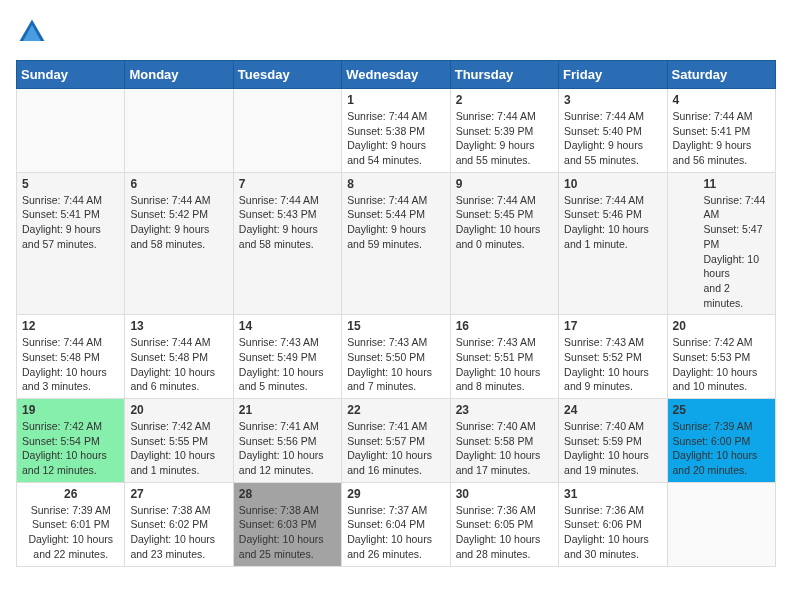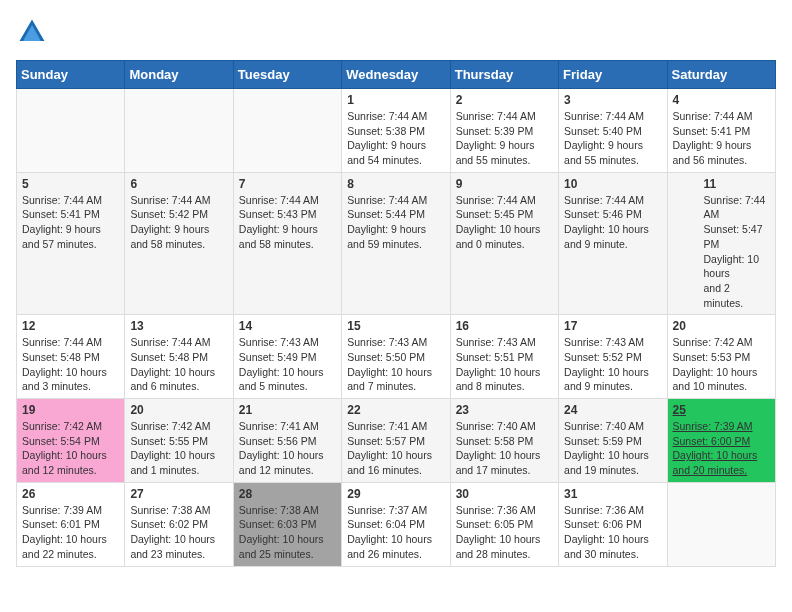--- a/index.html
+++ b/index.html
@@ -184,21 +184,21 @@
           <div style="line-height: 1.4;">Sunrise: 7:44 AM</div>
           <div style="line-height: 1.4;">Sunset: 5:45 PM</div>
           <div style="line-height: 1.4;">Daylight: 10 hours</div>
           <div style="line-height: 1.4;">and 0 minutes.</div>
         </td>
         <td style="background: rgb(245, 245, 245);">
           <span class="day-num">10</span>
           <div style="line-height: 1.4;">Sunrise: 7:44 AM</div>
           <div style="line-height: 1.4;">Sunset: 5:46 PM</div>
           <div style="line-height: 1.4;">Daylight: 10 hours</div>
-          <div style="line-height: 1.4;">and 9 minute.</div>
+          <div style="line-height: 1.4;">and 1 minute.</div>
         </td>
         <td style="background: rgb(245, 245, 245); padding-left: 36px;">
           <span class="day-num">11</span>
           <div style="line-height: 1.4;">Sunrise: 7:44 AM</div>
           <div style="line-height: 1.4;">Sunset: 5:47 PM</div>
           <div style="line-height: 1.4;">Daylight: 10 hours</div>
           <div style="line-height: 1.4;">and 2 minutes.</div>
         </td>
       </tr>
       <tr>
@@ -246,21 +246,21 @@
         </td>
         <td style="background: rgb(255, 255, 255);">
           <span class="day-num">20</span>
           <div style="line-height: 1.4;">Sunrise: 7:42 AM</div>
           <div style="line-height: 1.4;">Sunset: 5:53 PM</div>
           <div style="line-height: 1.4;">Daylight: 10 hours</div>
           <div style="line-height: 1.4;">and 10 minutes.</div>
         </td>
       </tr>
       <tr>
-        <td style="background: #f9a8d4;">
+        <td style="background: #86efac;">
           <span class="day-num">19</span>
           <div style="line-height: 1.4;">Sunrise: 7:42 AM</div>
           <div style="line-height: 1.4;">Sunset: 5:54 PM</div>
           <div style="line-height: 1.4;">Daylight: 10 hours</div>
           <div style="line-height: 1.4;">and 12 minutes.</div>
         </td>
         <td style="background: rgb(245, 245, 245);">
           <span class="day-num">20</span>
           <div style="line-height: 1.4;">Sunrise: 7:42 AM</div>
           <div style="line-height: 1.4;">Sunset: 5:55 PM</div>
@@ -288,30 +288,30 @@
           <div style="line-height: 1.4;">Daylight: 10 hours</div>
           <div style="line-height: 1.4;">and 17 minutes.</div>
         </td>
         <td style="background: rgb(245, 245, 245);">
           <span class="day-num">24</span>
           <div style="line-height: 1.4;">Sunrise: 7:40 AM</div>
           <div style="line-height: 1.4;">Sunset: 5:59 PM</div>
           <div style="line-height: 1.4;">Daylight: 10 hours</div>
           <div style="line-height: 1.4;">and 19 minutes.</div>
         </td>
-        <td style="background: #22c55e; text-decoration: underline;">
+        <td style="background: #0ea5e9;">
           <span class="day-num">25</span>
           <div style="line-height: 1.4;">Sunrise: 7:39 AM</div>
           <div style="line-height: 1.4;">Sunset: 6:00 PM</div>
           <div style="line-height: 1.4;">Daylight: 10 hours</div>
           <div style="line-height: 1.4;">and 20 minutes.</div>
         </td>
       </tr>
       <tr>
-        <td style="background: rgb(255, 255, 255);">
+        <td style="background: rgb(255, 255, 255); text-align: center;">
           <span class="day-num">26</span>
           <div style="line-height: 1.4;">Sunrise: 7:39 AM</div>
           <div style="line-height: 1.4;">Sunset: 6:01 PM</div>
           <div style="line-height: 1.4;">Daylight: 10 hours</div>
           <div style="line-height: 1.4;">and 22 minutes.</div>
         </td>
         <td style="background: rgb(255, 255, 255);">
           <span class="day-num">27</span>
           <div style="line-height: 1.4;">Sunrise: 7:38 AM</div>
           <div style="line-height: 1.4;">Sunset: 6:02 PM</div>

